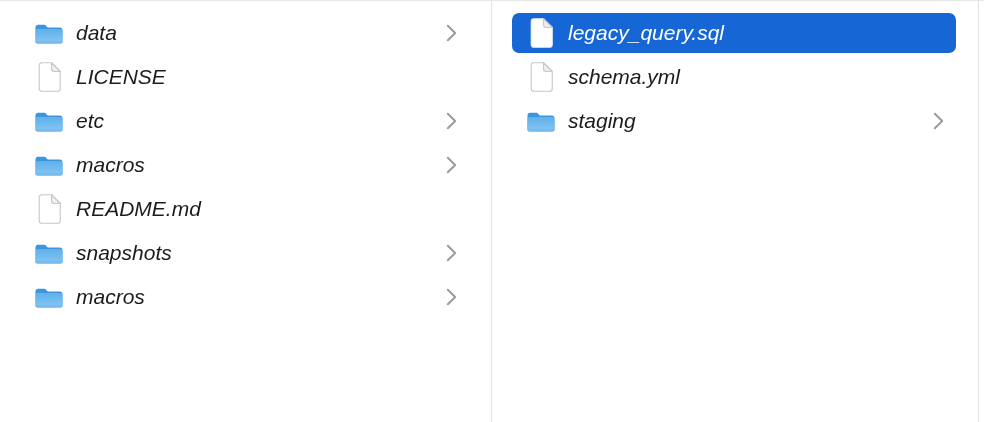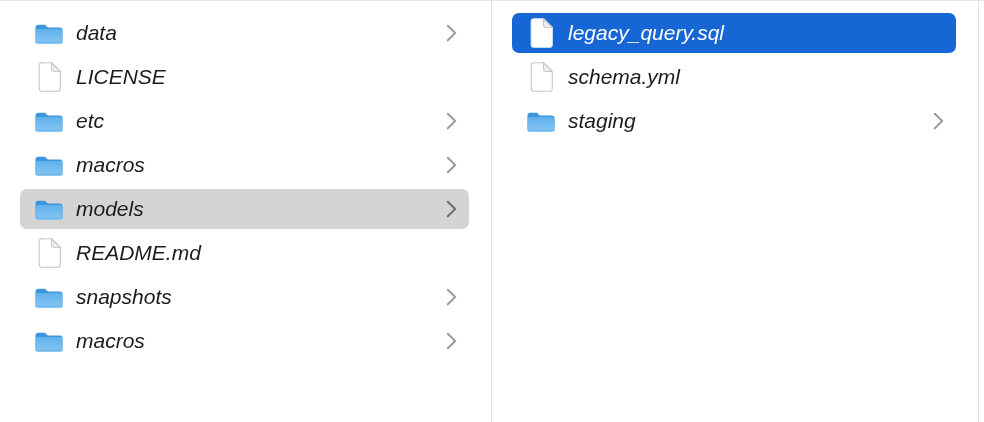--- a/index.html
+++ b/index.html
@@ -124,34 +124,20 @@
         <rect x="1.5" y="8" width="27" height="14.8" rx="1.8" fill="url(#folderGrad)"></rect>
         <rect x="1.5" y="20.6" width="27" height="1.1" fill="#4da0e0" opacity="0.55"></rect>
       </svg>
 
     </span>
     <span class="label">macros</span>
     <svg class="chevron" width="11" height="18" viewBox="0 0 11 18">
       <path d="M1.8 1.8 L9.2 9 L1.8 16.2" fill="none" stroke="currentColor" stroke-width="2" stroke-linecap="round" stroke-linejoin="round"></path>
     </svg>
   </div>
-      <div class="row type-folder sel-gray">
-    <span class="icon">
-      <svg class="folder-svg" width="30" height="25" viewBox="0 0 30 25">
-        <path d="M1.5 6.2 C1.5 4.8 2.6 3.7 4 3.7 L11 3.7 L13.8 6.5 L26 6.5 C27.4 6.5 28.5 7.6 28.5 9 L28.5 20.3 C28.5 21.7 27.4 22.8 26 22.8 L4 22.8 C2.6 22.8 1.5 21.7 1.5 20.3 Z" fill="#3d95dc"></path>
-        <rect x="1.5" y="8" width="27" height="14.8" rx="1.8" fill="url(#folderGrad)"></rect>
-        <rect x="1.5" y="20.6" width="27" height="1.1" fill="#4da0e0" opacity="0.55"></rect>
-      </svg>
-
-    </span>
-    <span class="label">models</span>
-    <svg class="chevron" width="11" height="18" viewBox="0 0 11 18">
-      <path d="M1.8 1.8 L9.2 9 L1.8 16.2" fill="none" stroke="currentColor" stroke-width="2" stroke-linecap="round" stroke-linejoin="round"></path>
-    </svg>
-  </div>
       <div class="row type-file no-expand">
     <span class="icon">
 
       <svg class="file-svg" width="23" height="30" viewBox="0 0 23 30">
         <path class="file-page" d="M4 0.75 L13.5 0.75 L22.25 9.5 L22.25 26.4 C22.25 27.95 21 29.2 19.45 29.2 L4 29.2 C2.45 29.2 1.2 27.95 1.2 26.4 L1.2 3.55 C1.2 2 2.45 0.75 4 0.75 Z" fill="#ffffff" stroke="#c7c7c7" stroke-width="1.1" stroke-linejoin="round"></path>
         <path class="file-fold" d="M13.5 0.75 L22.25 9.5 L16.2 9.5 C14.7 9.5 13.5 8.3 13.5 6.8 Z" fill="#efefef" stroke="#c7c7c7" stroke-width="1.1" stroke-linejoin="round"></path>
       </svg>
     </span>
     <span class="label">README.md</span>
     <svg class="chevron" width="11" height="18" viewBox="0 0 11 18">

